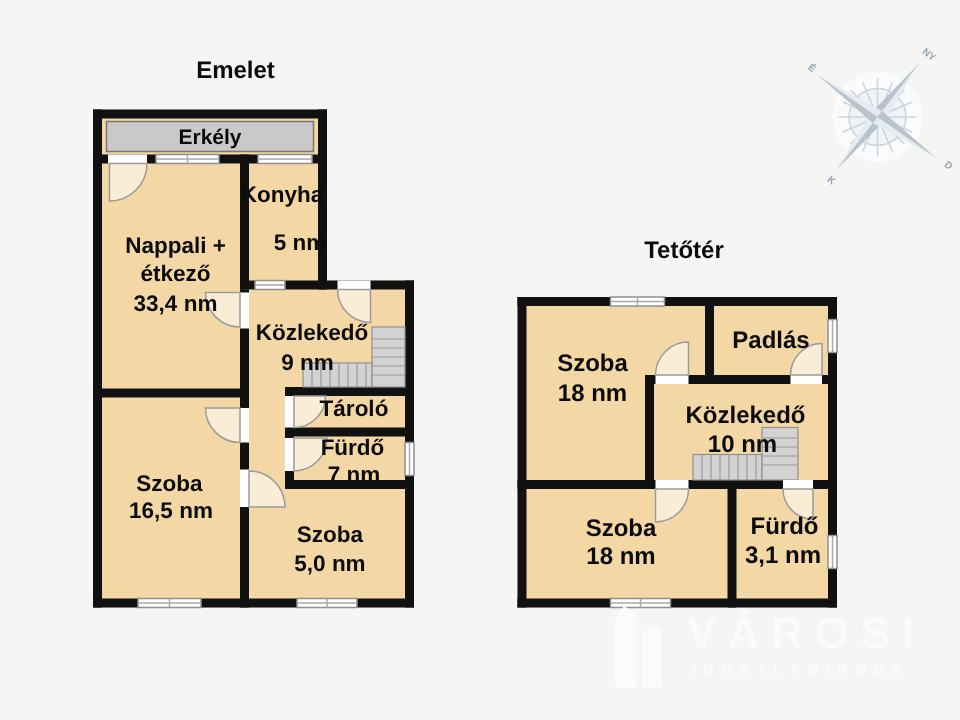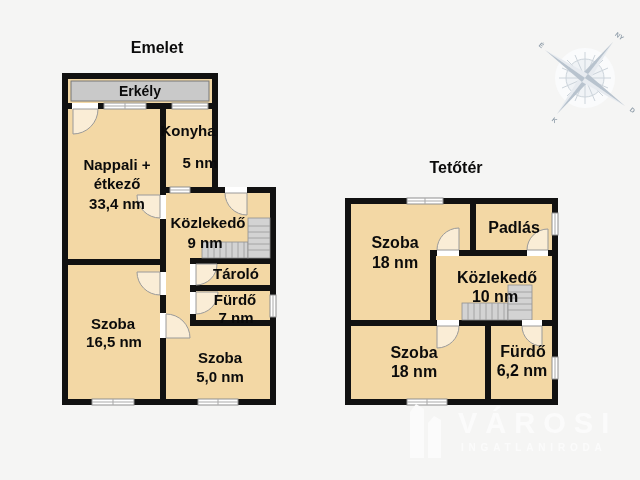--- a/index.html
+++ b/index.html
@@ -254,18 +254,18 @@
 
   <div class="lbl s13" style="left:514px;top:228px">Padlás</div>
 
   <div class="lbl s13" style="left:497px;top:278px">Közlekedő</div>
   <div class="lbl s13" style="left:495px;top:297px">10 nm</div>
 
   <div class="lbl s13" style="left:414px;top:353px">Szoba</div>
   <div class="lbl s13" style="left:414px;top:372px">18 nm</div>
 
   <div class="lbl s13" style="left:523px;top:352px">Fürdő</div>
-  <div class="lbl s13" style="left:522px;top:371px">6,2 nm</div>
+  <div class="lbl s13" style="left:522px;top:371px">3,1 nm</div>
 
   <div class="logo-name">VÁROSI</div>
   <div class="logo-sub">INGATLANIRODA</div>
 
 </div>
 
 </body></html>

